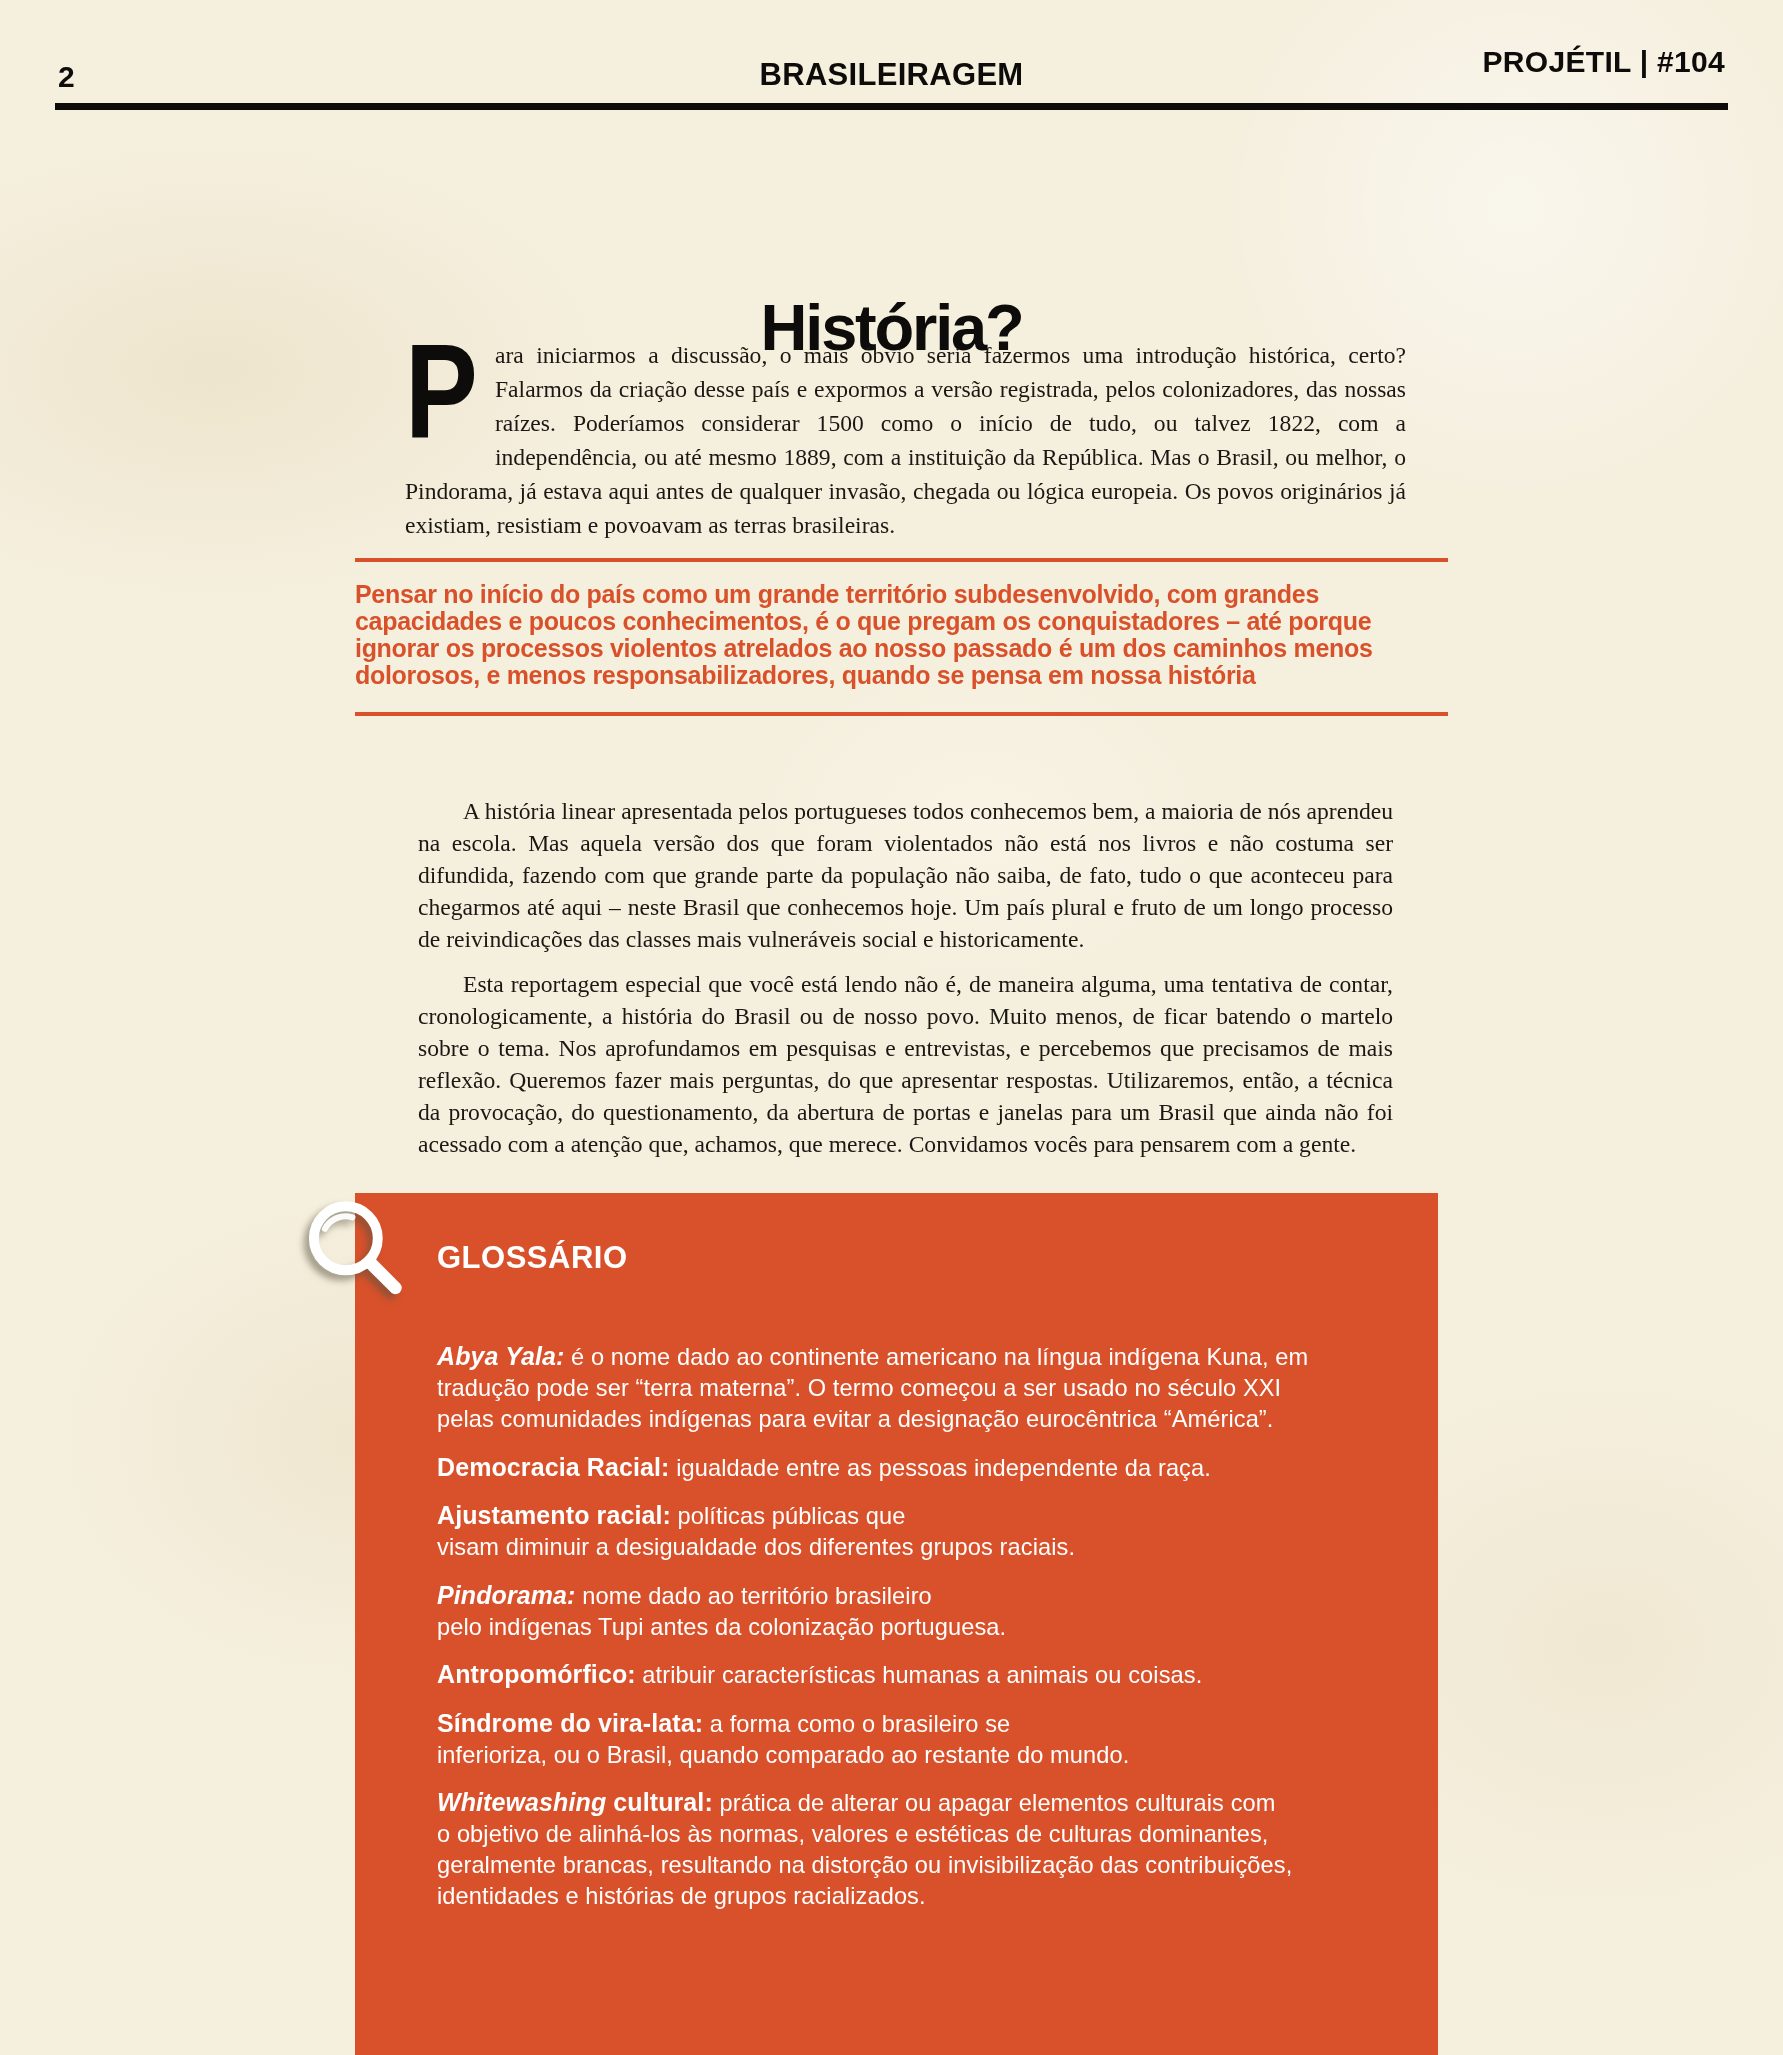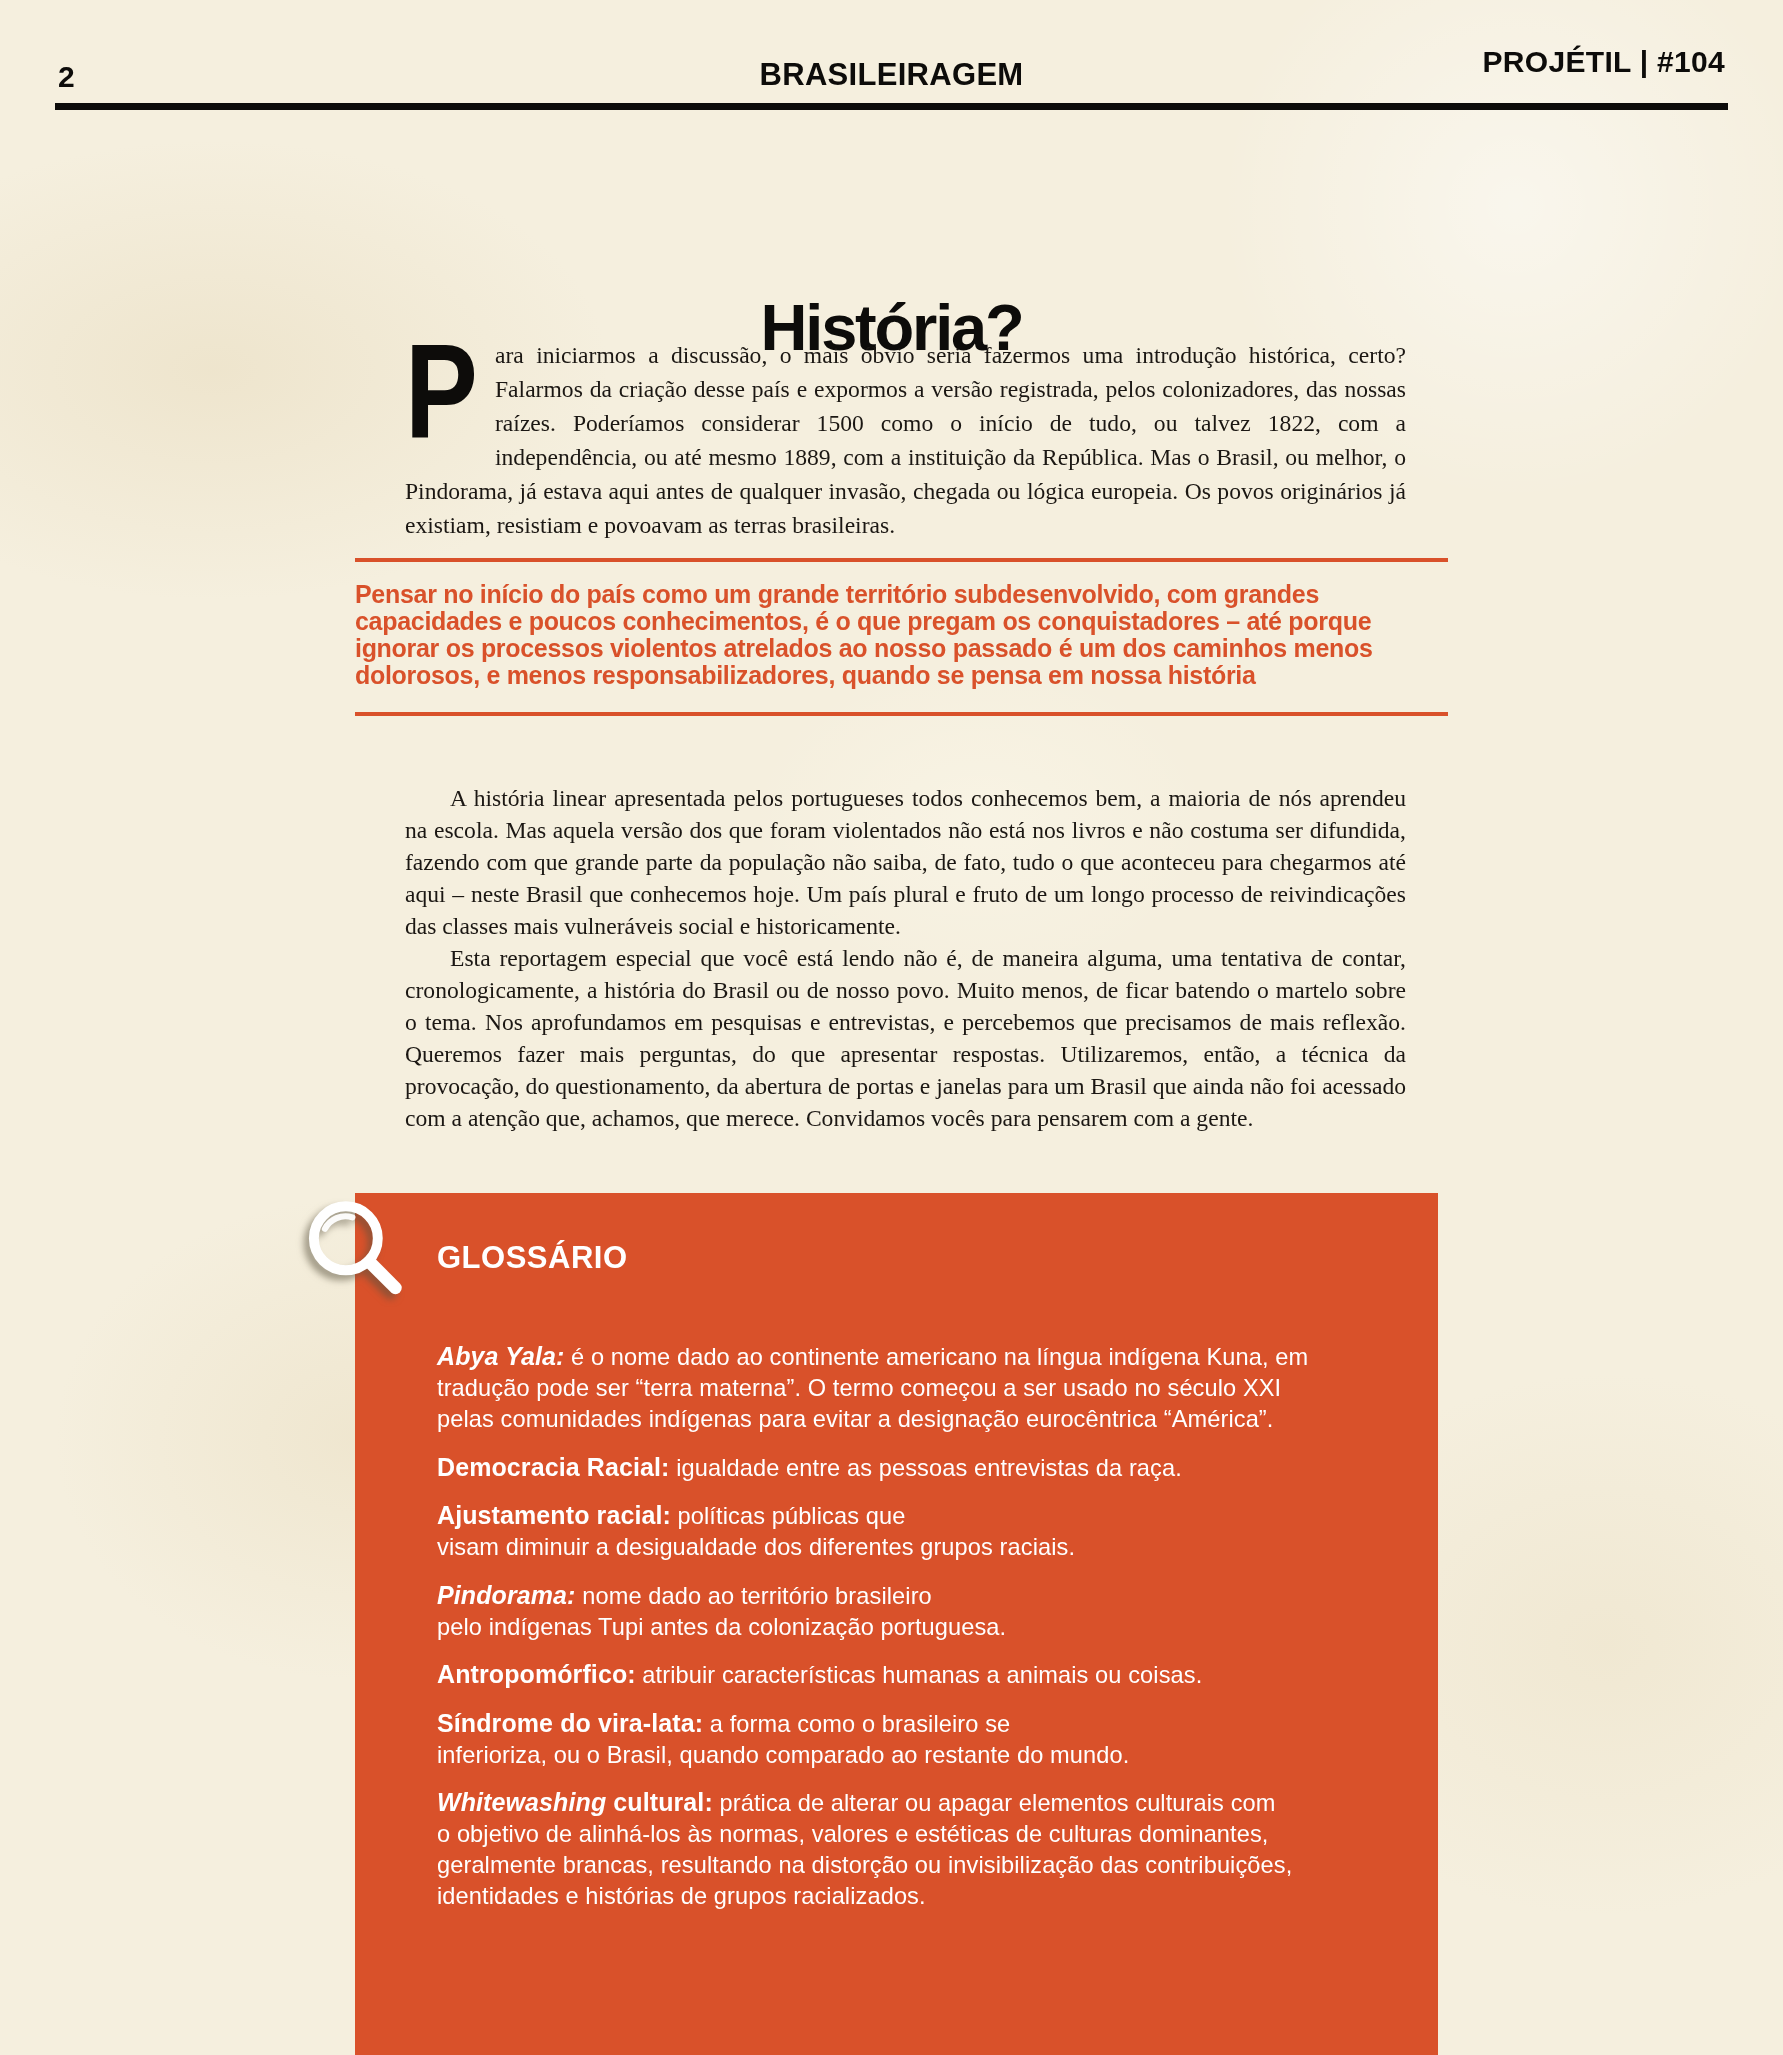--- a/index.html
+++ b/index.html
@@ -25,21 +25,21 @@
   .article-title{position:absolute;left:0;right:0;top:246px;text-align:center;
     font-size:65px;font-weight:bold;letter-spacing:-2.2px;color:#0d0c0a;}
   
   .bodycopy{font-family:"Liberation Serif",serif;font-size:23.6px;line-height:32px;
     text-align:justify;color:#1b1713;}
   .para1{position:absolute;left:405px;width:1001px;top:338px;line-height:34px;}
   .dropcap{float:left;width:68px;height:100px;margin:5.5px 22px 0 0;
     font-family:"Liberation Sans",sans-serif;font-weight:bold;font-size:133px;line-height:94px;
     color:#0d0c0a;transform:scaleX(0.82);transform-origin:left top;}
   .para23{position:absolute;left:405px;width:1001px;top:782px;}
-  .para23 p{margin:0;text-indent:45px;}
+  .para23 p{margin:13px;text-indent:45px;}
   
   .pullquote{position:absolute;left:355px;width:1093px;top:558px;}
   .pq-rule{height:4.4px;background:#d9512a;}
   .pq-rule.bottom{margin-top:23px;}
   .pq-text{margin-top:18.7px;white-space:pre-line;
     font-size:25px;line-height:27px;font-weight:bold;letter-spacing:-0.3px;color:#d9512a;}
   
   .glossary{position:absolute;left:355px;width:1083px;top:1193px;bottom:1px;
     background:#d9512a;color:#ffffff;box-sizing:border-box;padding:47px 66px 0 82px;}
   .glossary-heading{font-size:31px;font-weight:bold;letter-spacing:0.5px;margin:0;}
@@ -82,21 +82,21 @@
     <p>A história linear apresentada pelos portugueses todos conhecemos bem, a maioria de nós aprendeu na escola. Mas aquela versão dos que foram violentados não está nos livros e não costuma ser difundida, fazendo com que grande parte da população não saiba, de fato, tudo o que aconteceu para chegarmos até aqui – neste Brasil que conhecemos hoje. Um país plural e fruto de um longo processo de reivindicações das classes mais vulneráveis social e historicamente.</p>
     <p>Esta reportagem especial que você está lendo não é, de maneira alguma, uma tentativa de contar, cronologicamente, a história do Brasil ou de nosso povo. Muito menos, de ficar batendo o martelo sobre o tema. Nos aprofundamos em pesquisas e entrevistas, e percebemos que precisamos de mais reflexão. Queremos fazer mais perguntas, do que apresentar respostas. Utilizaremos, então, a técnica da provocação, do questionamento, da abertura de portas e janelas para um Brasil que ainda não foi acessado com a atenção que, achamos, que merece. Convidamos vocês para pensarem com a gente.</p>
   </div>
 
   <div class="glossary">
     <h2 class="glossary-heading">GLOSSÁRIO</h2>
     <div class="entries">
         <div class="entry"><span class="term-i">Abya Yala:</span><span class="term-b"></span><span class="def"> é o nome dado ao continente americano na língua indígena Kuna, em
 tradução pode ser “terra materna”. O termo começou a ser usado no século XXI
 pelas comunidades indígenas para evitar a designação eurocêntrica “América”.</span></div>
-        <div class="entry"><span class="term-i"></span><span class="term-b">Democracia Racial:</span><span class="def"> igualdade entre as pessoas entrevistas da raça.</span></div>
+        <div class="entry"><span class="term-i"></span><span class="term-b">Democracia Racial:</span><span class="def"> igualdade entre as pessoas independente da raça.</span></div>
         <div class="entry"><span class="term-i"></span><span class="term-b">Ajustamento racial:</span><span class="def"> políticas públicas que
 visam diminuir a desigualdade dos diferentes grupos raciais.</span></div>
         <div class="entry"><span class="term-i">Pindorama:</span><span class="term-b"></span><span class="def"> nome dado ao território brasileiro
 pelo indígenas Tupi antes da colonização portuguesa.</span></div>
         <div class="entry"><span class="term-i"></span><span class="term-b">Antropomórfico:</span><span class="def"> atribuir características humanas a animais ou coisas.</span></div>
         <div class="entry"><span class="term-i"></span><span class="term-b">Síndrome do vira-lata:</span><span class="def"> a forma como o brasileiro se
 inferioriza, ou o Brasil, quando comparado ao restante do mundo.</span></div>
         <div class="entry"><span class="term-i">Whitewashing</span><span class="term-b"> cultural:</span><span class="def"> prática de alterar ou apagar elementos culturais com
 o objetivo de alinhá-los às normas, valores e estéticas de culturas dominantes,
 geralmente brancas, resultando na distorção ou invisibilização das contribuições,

